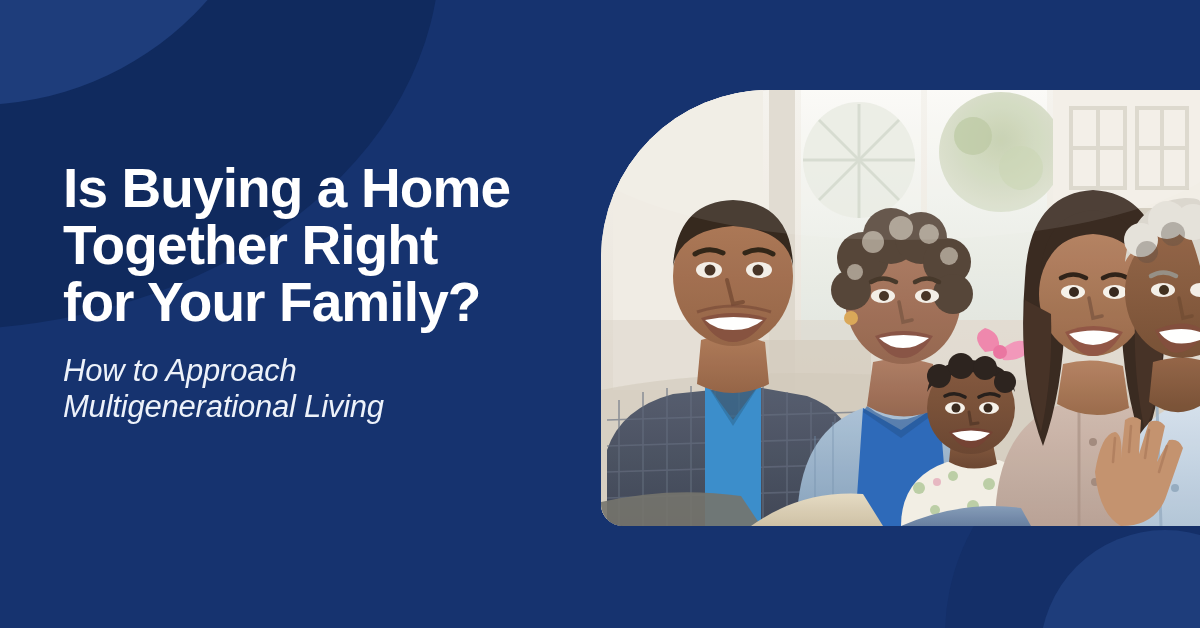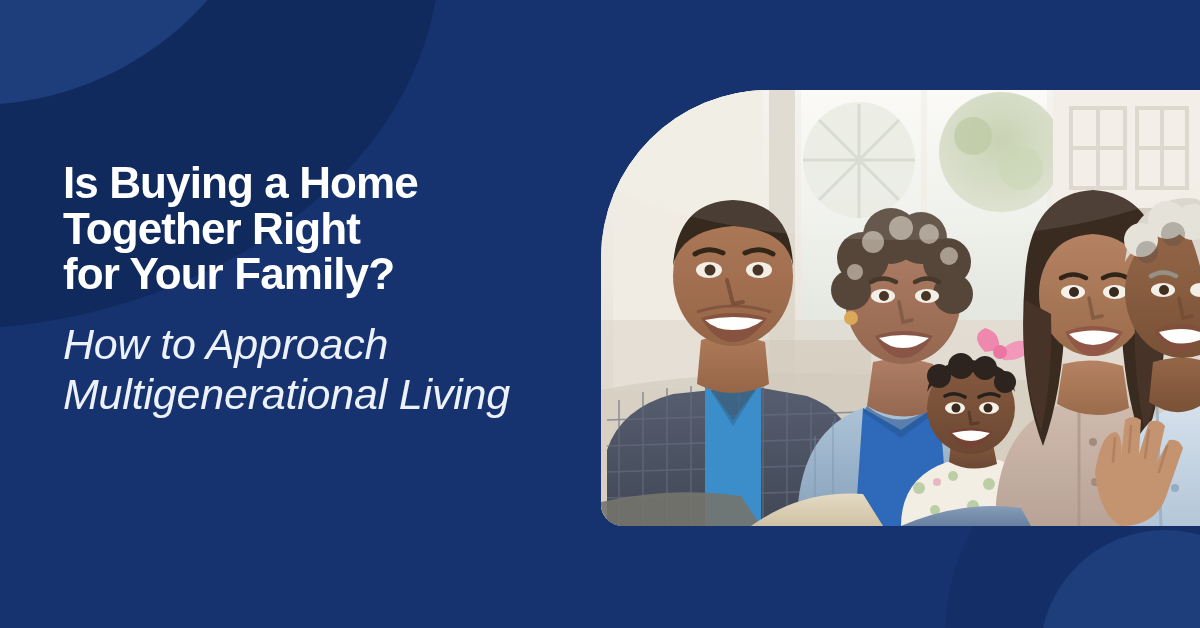--- a/index.html
+++ b/index.html
@@ -43,30 +43,30 @@
 
   
   #text-block {
     position:absolute;
     left:63px; top:160px;
     width:540px;
     z-index:40;
   }
   #headline {
     color:#FFFFFF;
-    font-size:44px;
+    font-size:55px;
     line-height:1.035;
     font-weight:700;
     letter-spacing:-0.9px;
     white-space:pre-line;
   }
   #subtitle {
     margin-top:22px;
     color:#EDF2FA;
-    font-size:43px;
+    font-size:31px;
     line-height:1.18;
     font-weight:300;
     font-style:italic;
     letter-spacing:-0.2px;
     white-space:pre-line;
   }
 
   
   #photo-frame {
     position:absolute;

